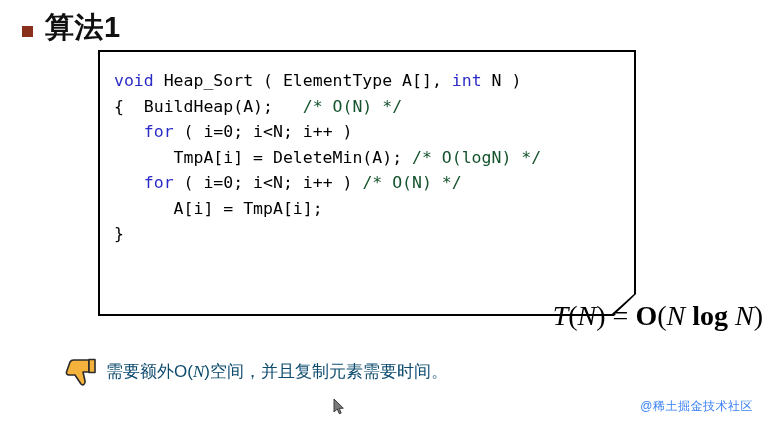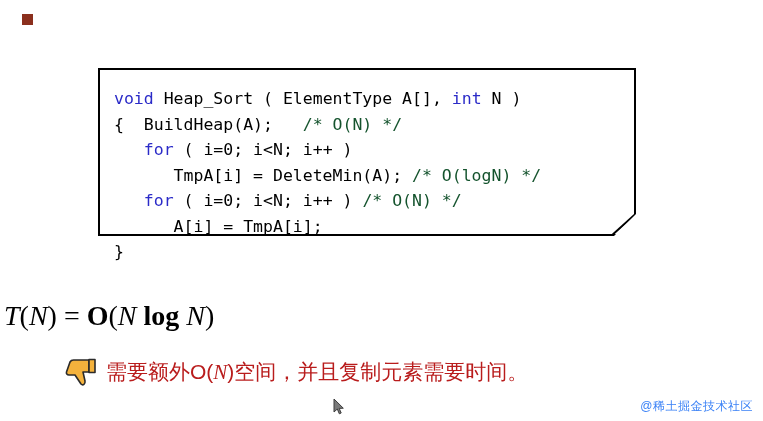--- a/index.html
+++ b/index.html
@@ -34,23 +34,23 @@
     font-size: 29px;
     font-weight: bold;
     color: #111111;
     letter-spacing: 0.5px;
   }
 
   
   .code-box {
     position: absolute;
     left: 98px;
-    top: 68px;
+    top: 50px;
     width: 538px;
-    height: 168px;
+    height: 266px;
     background: #ffffff;
     border: 2px solid #000000;
     box-sizing: border-box;
   }
   .code-box::after {
     
     content: "";
     position: absolute;
     right: -2px;
     bottom: -2px;
@@ -95,24 +95,24 @@
     line-height: 25.5px;
     color: #000000;
     white-space: pre;
   }
   .kw { color: #2b2bc8; }
   .cm { color: #14532d; }
 
   
   .formula {
     position: absolute;
-    left: 4px;
+    left: 12px;
     right: 0;
     top: 300px;
-    text-align: left;
+    text-align: right;
     font-family: "Liberation Serif", serif;
     font-size: 28px;
     color: #000000;
   }
   .formula .it { font-style: italic; }
   .formula .bold { font-weight: bold; }
 
   
   .note-row {
     position: absolute;
@@ -122,22 +122,22 @@
     align-items: flex-start;
   }
   .thumb-icon {
     width: 34px;
     height: 34px;
     margin-right: 8px;
     position: relative;
     flex: none;
   }
   .note-text {
-    font-size: 21px;
-    color: #b91c1c;
+    font-size: 17px;
+    color: #0c4a6e;
     line-height: 30px;
     font-family: "Liberation Sans", sans-serif;
   }
   .note-text .it {
     font-family: "Liberation Serif", serif;
     font-style: italic;
   }
 
   
   .cursor {
@@ -156,20 +156,21 @@
     font-size: 12px;
     color: #3b82f6;
     letter-spacing: 0.5px;
   }
 </style>
 </head>
 <body>
 
 <div class="title-row">
   <div class="title-bullet"></div>
+  <div class="title-text">算法1</div>
 </div>
 
 <div class="code-box">
   <pre class="code"><span class="kw">void</span> Heap_Sort ( ElementType A[], <span class="kw">int</span> N )
 {  BuildHeap(A);   <span class="cm">/* O(N) */</span>
    <span class="kw">for</span> ( i=0; i&lt;N; i++ )
       TmpA[i] = DeleteMin(A); <span class="cm">/* O(logN) */</span>
    <span class="kw">for</span> ( i=0; i&lt;N; i++ ) <span class="cm">/* O(N) */</span>
       A[i] = TmpA[i];
 }</pre>

